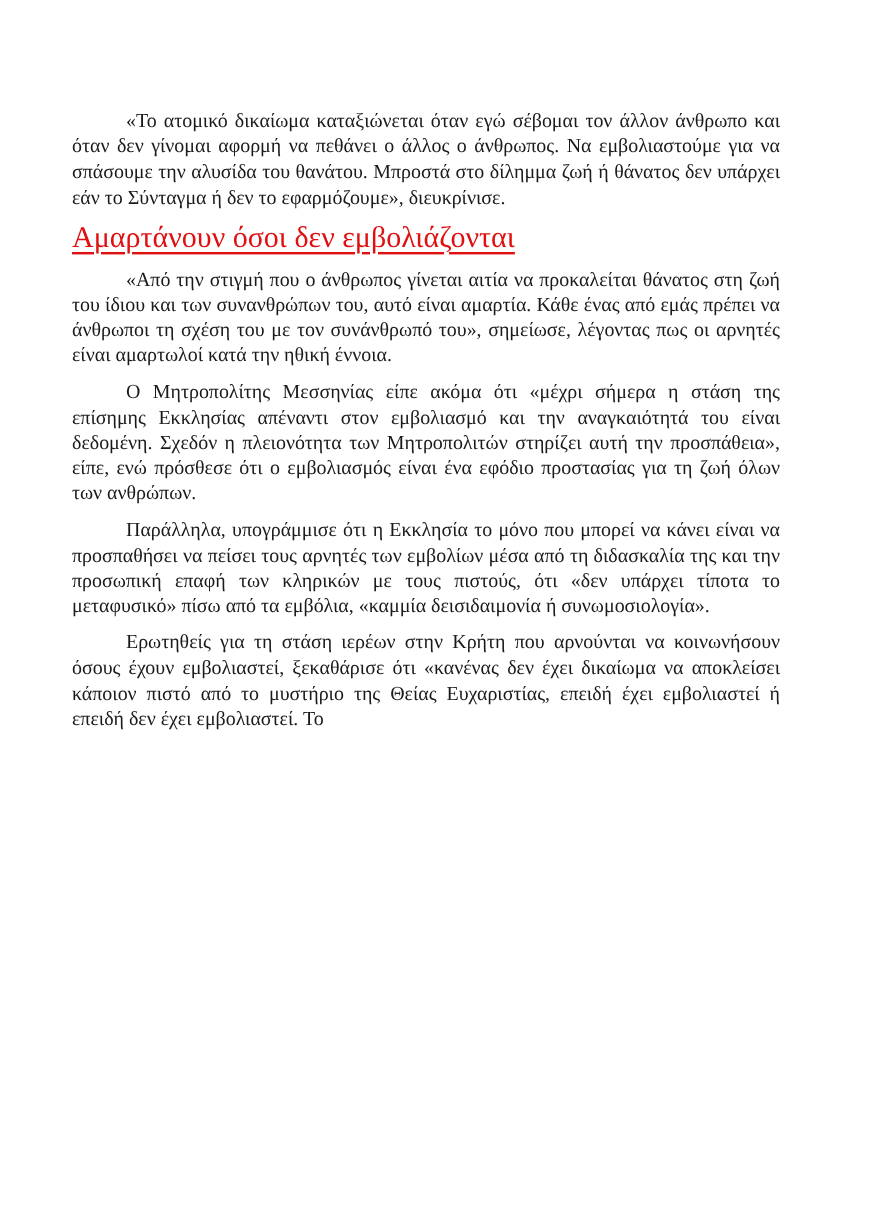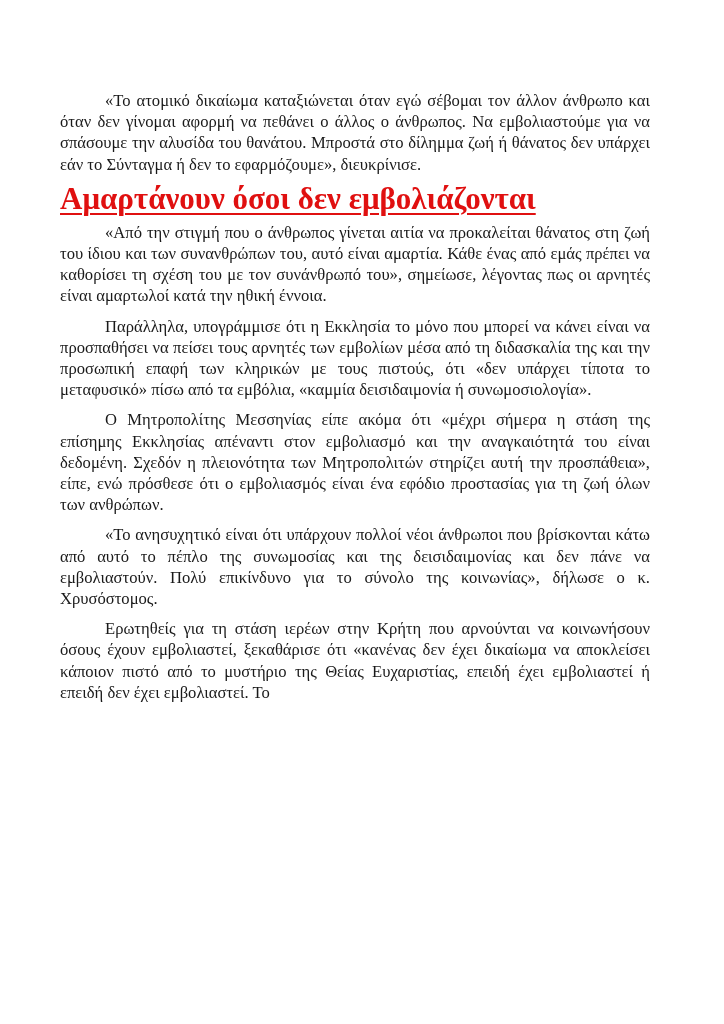--- a/index.html
+++ b/index.html
@@ -15,33 +15,32 @@
       line-height: 21.2px;
     }
     p {
       margin: 0 14px 9px 0;
       text-indent: 45px;
       text-align: justify;
     }
     h2 {
       margin: 2px 0 8px 0;
       font-family: "Liberation Serif", "DejaVu Serif", serif;
-      font-weight: bold;
-      font-size: 31px;
+      font-weight: normal;
+      font-size: 25px;
       line-height: 30px;
       color: #e01010;
       text-decoration: underline;
       text-decoration-thickness: 2px;
       text-underline-offset: 4px;
     }
   </style>
 </head>
 <body>
 
 <div class="page">
   <p>«Το ατομικό δικαίωμα καταξιώνεται όταν εγώ σέβομαι τον άλλον άνθρωπο και όταν δεν γίνομαι αφορμή να πεθάνει ο άλλος ο άνθρωπος. Να εμβολιαστούμε για να σπάσουμε την αλυσίδα του θανάτου. Μπροστά στο δίλημμα ζωή ή θάνατος δεν υπάρχει εάν το Σύνταγμα ή δεν το εφαρμόζουμε», διευκρίνισε.</p>
   <h2 style="color: rgb(224, 16, 16);">Αμαρτάνουν όσοι δεν εμβολιάζονται</h2>
-  <p>«Από την στιγμή που ο άνθρωπος γίνεται αιτία να προκαλείται θάνατος στη ζωή του ίδιου και των συνανθρώπων του, αυτό είναι αμαρτία. Κάθε ένας από εμάς πρέπει να καθορίσει τη σχέση του με τον συνάνθρωπό του», σημείωσε, λέγοντας πως οι αρνητές είναι αμαρτωλοί κατά την ηθική έννοια.</p>
+  <p>«Από την στιγμή που ο άνθρωπος γίνεται αιτία να προκαλείται θάνατος στη ζωή του ίδιου και των συνανθρώπων του, αυτό είναι αμαρτία. Κάθε ένας από εμάς πρέπει να άνθρωποι τη σχέση του με τον συνάνθρωπό του», σημείωσε, λέγοντας πως οι αρνητές είναι αμαρτωλοί κατά την ηθική έννοια.</p>
+  <p>Ο Μητροπολίτης Μεσσηνίας είπε ακόμα ότι «μέχρι σήμερα η στάση της επίσημης Εκκλησίας απέναντι στον εμβολιασμό και την αναγκαιότητά του είναι δεδομένη. Σχεδόν η πλειονότητα των Μητροπολιτών στηρίζει αυτή την προσπάθεια», είπε, ενώ πρόσθεσε ότι ο εμβολιασμός είναι ένα εφόδιο προστασίας για τη ζωή όλων των ανθρώπων.</p>
   <p>Παράλληλα, υπογράμμισε ότι η Εκκλησία το μόνο που μπορεί να κάνει είναι να προσπαθήσει να πείσει τους αρνητές των εμβολίων μέσα από τη διδασκαλία της και την προσωπική επαφή των κληρικών με τους πιστούς, ότι «δεν υπάρχει τίποτα το μεταφυσικό» πίσω από τα εμβόλια, «καμμία δεισιδαιμονία ή συνωμοσιολογία».</p>
-  <p>Ο Μητροπολίτης Μεσσηνίας είπε ακόμα ότι «μέχρι σήμερα η στάση της επίσημης Εκκλησίας απέναντι στον εμβολιασμό και την αναγκαιότητά του είναι δεδομένη. Σχεδόν η πλειονότητα των Μητροπολιτών στηρίζει αυτή την προσπάθεια», είπε, ενώ πρόσθεσε ότι ο εμβολιασμός είναι ένα εφόδιο προστασίας για τη ζωή όλων των ανθρώπων.</p>
-  <p>«Το ανησυχητικό είναι ότι υπάρχουν πολλοί νέοι άνθρωποι που βρίσκονται κάτω από αυτό το πέπλο της συνωμοσίας και της δεισιδαιμονίας και δεν πάνε να εμβολιαστούν. Πολύ επικίνδυνο για το σύνολο της κοινωνίας», δήλωσε ο κ. Χρυσόστομος.</p>
   <p>Ερωτηθείς για τη στάση ιερέων στην Κρήτη που αρνούνται να κοινωνήσουν όσους έχουν εμβολιαστεί, ξεκαθάρισε ότι «κανένας δεν έχει δικαίωμα να αποκλείσει κάποιον πιστό από το μυστήριο της Θείας Ευχαριστίας, επειδή έχει εμβολιαστεί ή επειδή δεν έχει εμβολιαστεί. Το</p>
 </div>
 
 </body></html>

